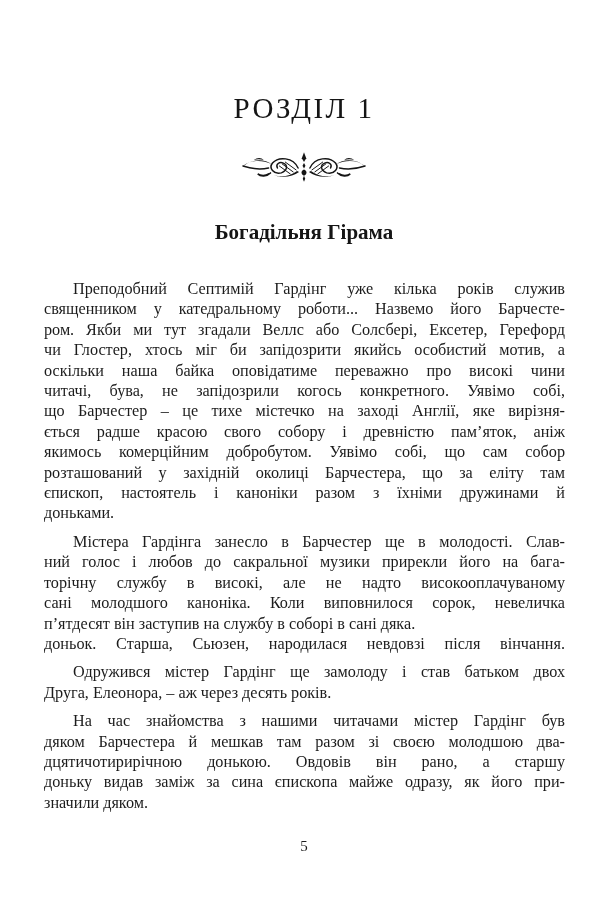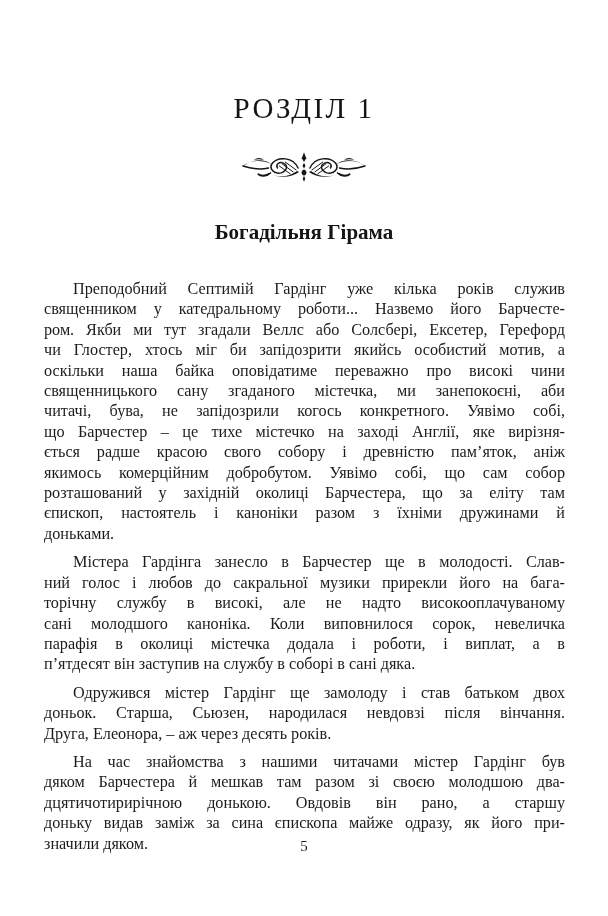--- a/index.html
+++ b/index.html
@@ -99,40 +99,38 @@
 
   <h2 class="section-title">Богадільня Гірама</h2>
 
   <div class="body-text">
       <div class="paragraph">
         <div class="line first">Преподобний Септимій Гардінг уже кілька років служив</div>
         <div class="line">священником у катедральному роботи... Назвемо його Барчесте-</div>
         <div class="line">ром. Якби ми тут згадали Веллс або Солсбері, Ексетер, Герефорд</div>
         <div class="line">чи Глостер, хтось міг би запідозрити якийсь особистий мотив, а</div>
         <div class="line">оскільки наша байка оповідатиме переважно про високі чини</div>
-        <div class="line">священницького сану згаданого містечка, ми занепокоєні, аби</div>
         <div class="line">читачі, бува, не запідозрили когось конкретного. Уявімо собі,</div>
         <div class="line">що Барчестер – це тихе містечко на заході Англії, яке вирізня-</div>
         <div class="line">ється радше красою свого собору і древністю пам’яток, аніж</div>
         <div class="line">якимось комерційним добробутом. Уявімо собі, що сам собор</div>
         <div class="line">розташований у західній околиці Барчестера, що за еліту там</div>
         <div class="line">єпископ, настоятель і каноніки разом з їхніми дружинами й</div>
         <div class="line last">доньками.</div>
       </div>
       <div class="paragraph">
         <div class="line first">Містера Гардінга занесло в Барчестер ще в молодості. Слав-</div>
         <div class="line">ний голос і любов до сакральної музики прирекли його на бага-</div>
         <div class="line">торічну службу в високі, але не надто високооплачуваному</div>
         <div class="line">сані молодшого каноніка. Коли виповнилося сорок, невеличка</div>
-        <div class="line">парафія в околиці містечка додала і роботи, і виплат, а в</div>
         <div class="line last">п’ятдесят він заступив на службу в соборі в сані дяка.</div>
       </div>
       <div class="paragraph">
+        <div class="line">доньок. Старша, Сьюзен, народилася невдовзі після вінчання.</div>
         <div class="line first">Одружився містер Гардінг ще замолоду і став батьком двох</div>
-        <div class="line">доньок. Старша, Сьюзен, народилася невдовзі після вінчання.</div>
         <div class="line last">Друга, Елеонора, – аж через десять років.</div>
       </div>
       <div class="paragraph">
         <div class="line first">На час знайомства з нашими читачами містер Гардінг був</div>
         <div class="line">дяком Барчестера й мешкав там разом зі своєю молодшою два-</div>
         <div class="line">дцятичотирирічною донькою. Овдовів він рано, а старшу</div>
         <div class="line">доньку видав заміж за сина єпископа майже одразу, як його при-</div>
         <div class="line last">значили дяком.</div>
       </div>
     </div>

